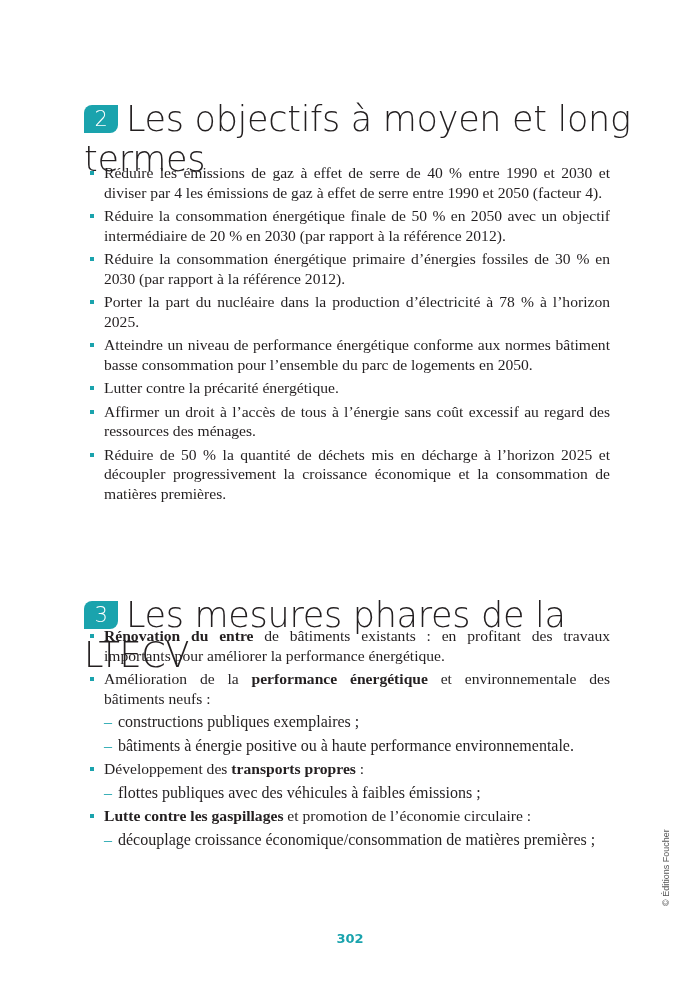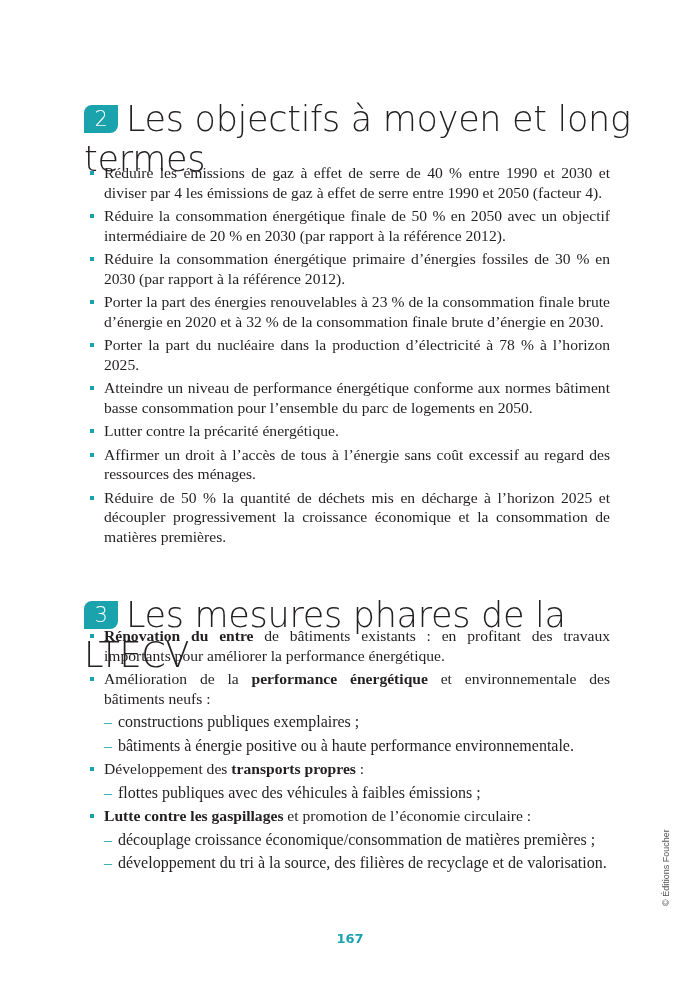--- a/index.html
+++ b/index.html
@@ -54,21 +54,20 @@
 <body>
 
 <h2 class="h2">
   <span class="num">2</span><span>Les objectifs à moyen et long termes</span>
 </h2>
 
 <ul class="list list1">
   <li class="li">Réduire les émissions de gaz à effet de serre de 40 % entre 1990 et 2030 et diviser par 4 les émissions de gaz à effet de serre entre 1990 et 2050 (facteur 4).</li>
   <li class="li">Réduire la consommation énergétique finale de 50 % en 2050 avec un objectif intermédiaire de 20 % en 2030 (par rapport à la référence 2012).</li>
   <li class="li">Réduire la consommation énergétique primaire d’énergies fossiles de 30 % en 2030 (par rapport à la référence 2012).</li>
-  <li class="li">Porter la part des énergies renouvelables à 23 % de la consommation finale brute d’énergie en 2020 et à 32 % de la consommation finale brute d’énergie en 2030.</li>
   <li class="li">Porter la part du nucléaire dans la production d’électricité à 78 % à l’horizon 2025.</li>
   <li class="li">Atteindre un niveau de performance énergétique conforme aux normes bâtiment basse consommation pour l’ensemble du parc de logements en 2050.</li>
   <li class="li">Lutter contre la précarité énergétique.</li>
   <li class="li">Affirmer un droit à l’accès de tous à l’énergie sans coût excessif au regard des ressources des ménages.</li>
   <li class="li">Réduire de 50 % la quantité de déchets mis en décharge à l’horizon 2025 et découpler progressivement la croissance économique et la consommation de matières premières.</li>
 </ul>
 
 <h2 class="h3">
   <span class="num">3</span><span>Les mesures phares de la LTECV</span>
 </h2>
@@ -87,19 +86,18 @@
   <li class="li">
     <span>Développement des </span><b>transports propres</b><span> :</span>
     <ul class="sub">
       <li class="subli">flottes publiques avec des véhicules à faibles émissions ;</li>
     </ul>
   </li>
   <li class="li">
     <span></span><b>Lutte contre les gaspillages</b><span> et promotion de l’économie circulaire :</span>
     <ul class="sub">
       <li class="subli">découplage croissance économique/consommation de matières premières ;</li>
-      <li class="subli">développement du tri à la source, des filières de recyclage et de valorisation.</li>
     </ul>
   </li>
 </ul>
 
-<div class="page-num">167</div>
+<div class="page-num">302</div>
 <div class="copyright">© Éditions Foucher</div>
 
 </body></html>

